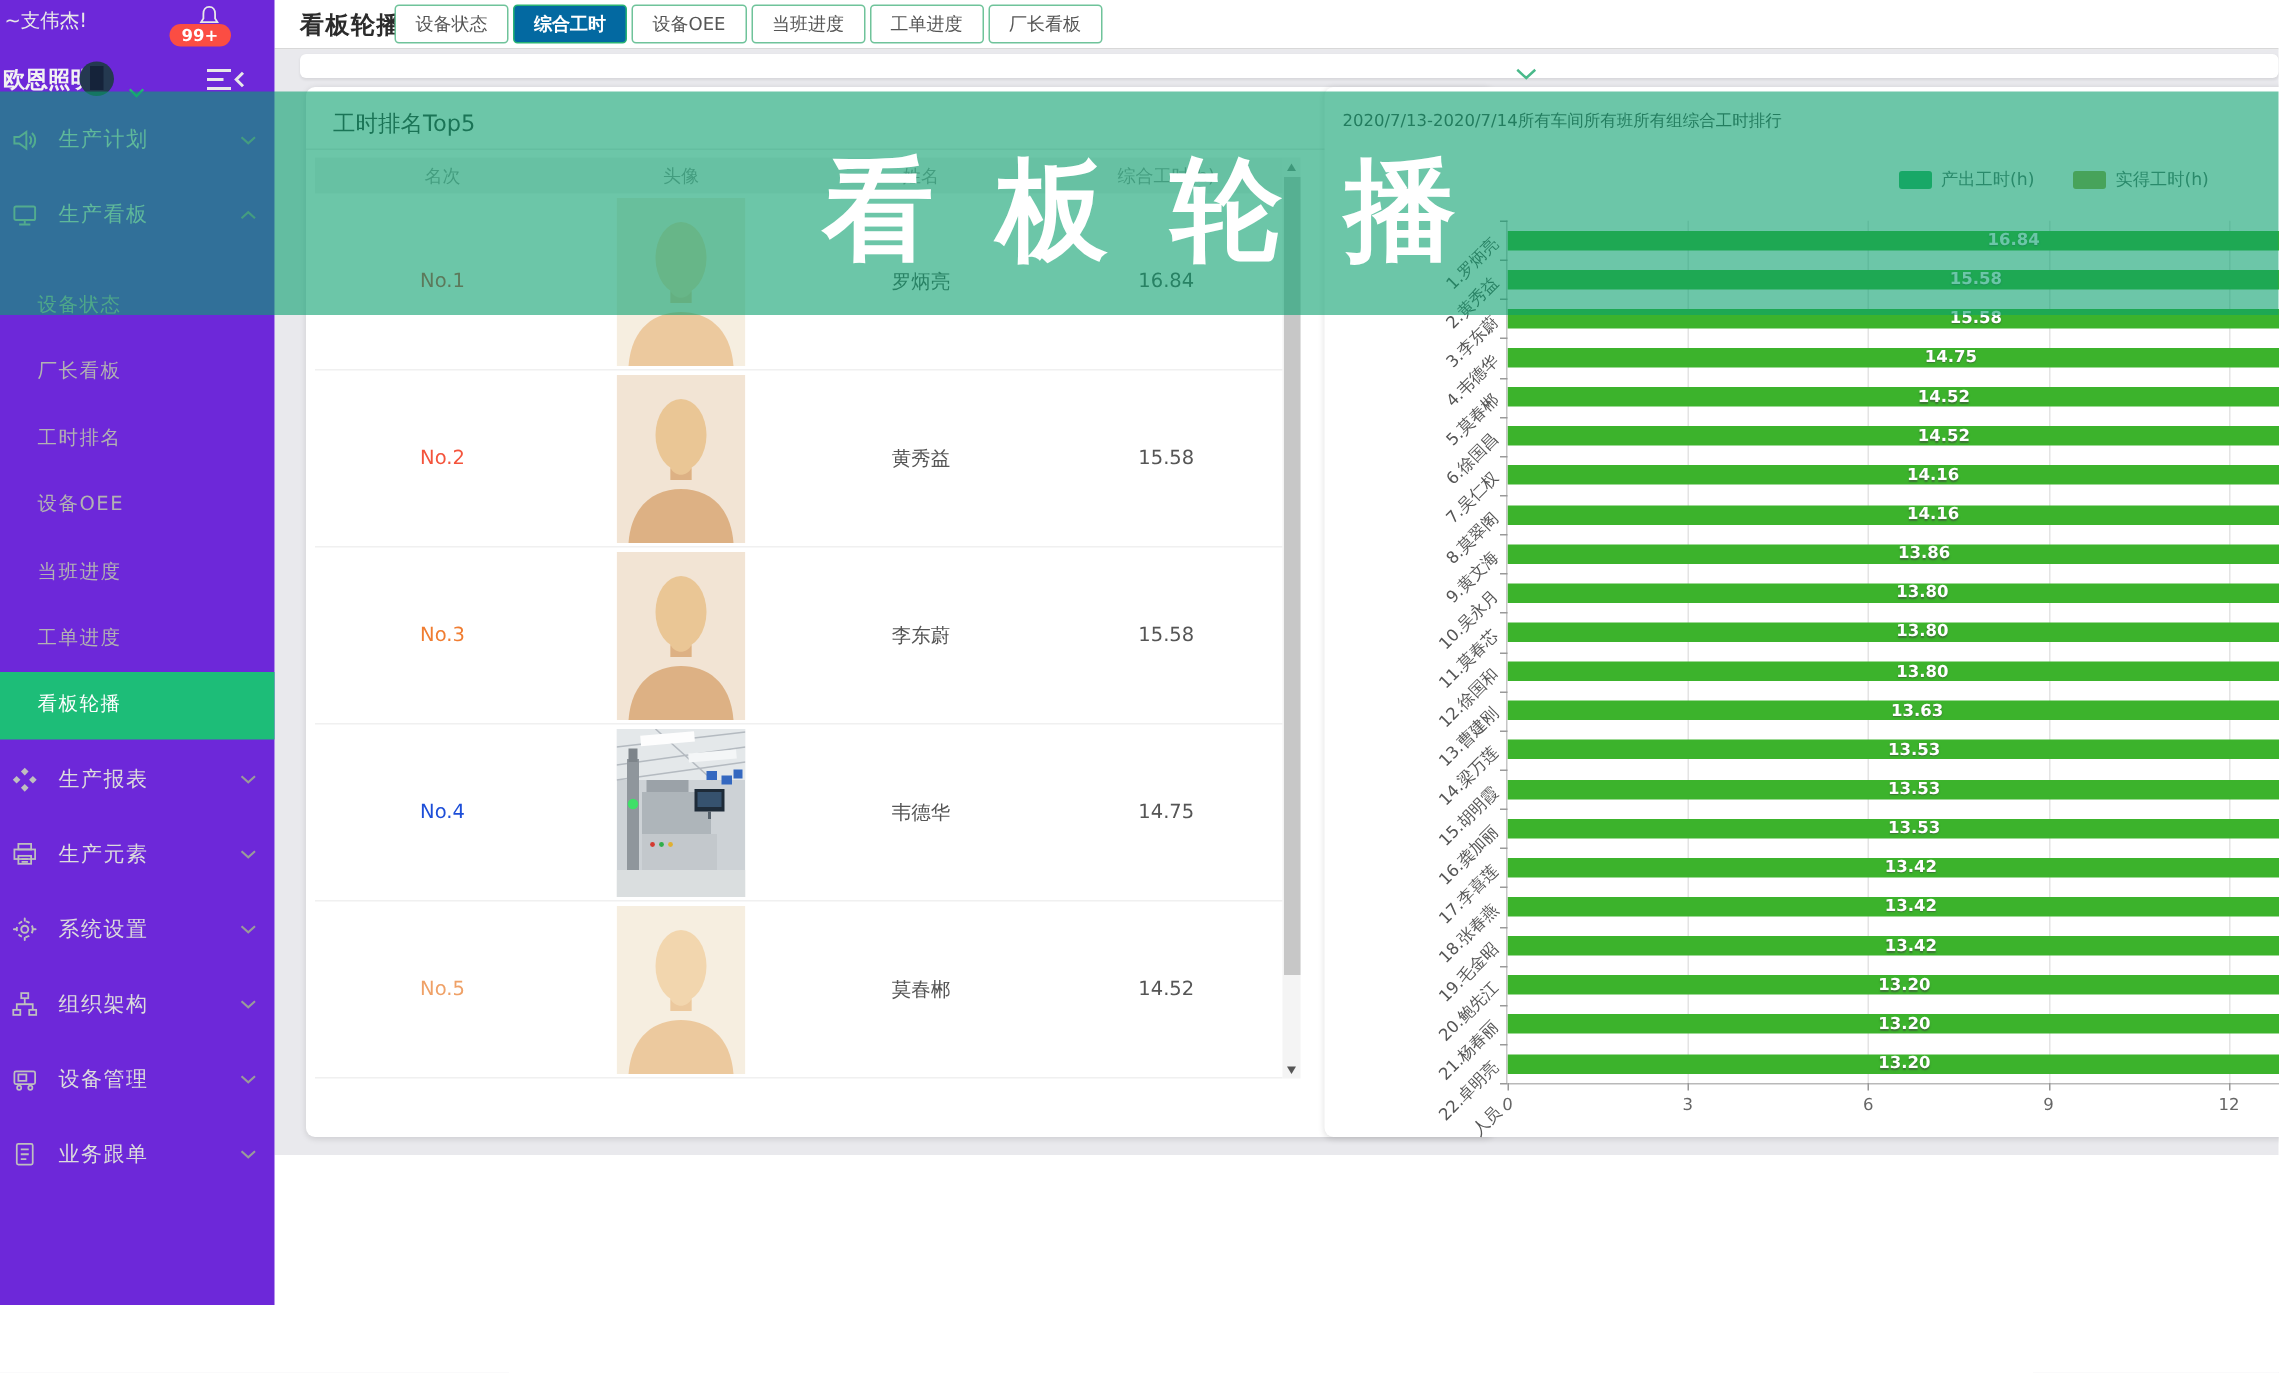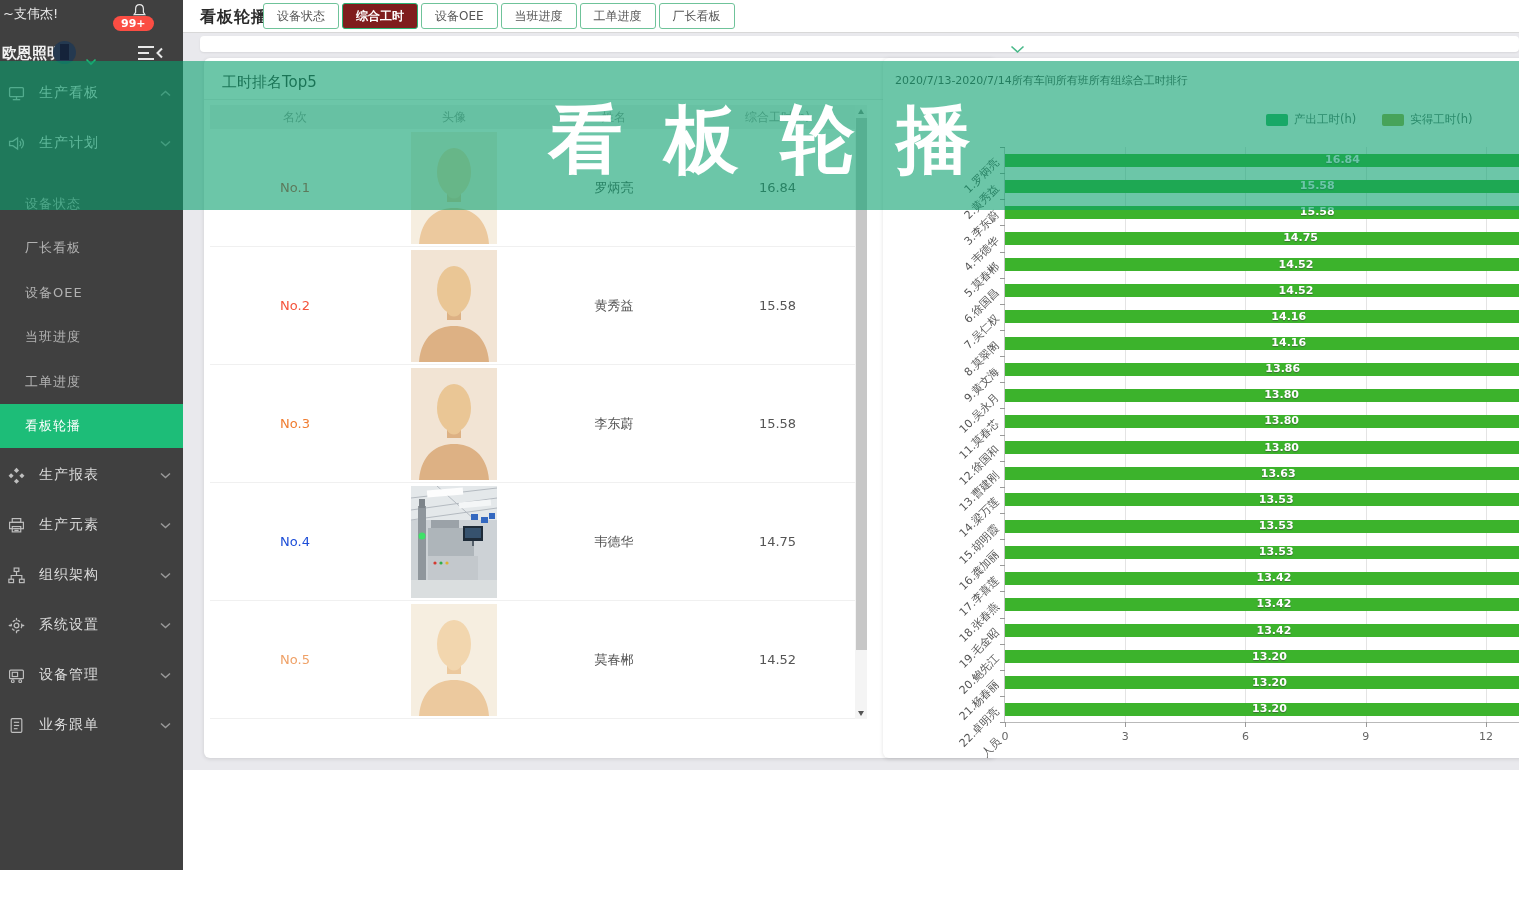--- a/index.html
+++ b/index.html
@@ -1,20 +1,20 @@
 <!DOCTYPE html>
 <html><head>
 <meta charset="utf-8">
 <style>
   * { margin:0; padding:0; box-sizing:border-box; }
   html,body { width:1519px; height:915px; overflow:hidden; background:#fff;
     font-family:"DejaVu Sans","Liberation Sans",sans-serif; }
 
   
-  .sidebar { position:absolute; left:0; top:0; width:183px; height:870px; background:#404040; z-index:5;padding-left:24px; }
+  .sidebar { position:absolute; left:0; top:0; width:183px; height:870px; background:#6d28d9; z-index:5;padding-left:24px; }
   .greeting { position:absolute; left:3px; top:5px; font-size:13px; color:#e8e8e8; white-space:nowrap; }
   .bell { position:absolute; left:132px; top:3px; }
   .badge { position:absolute; left:113px; top:16px; background:#fb4d43; color:#fff;
     font-size:11px; font-weight:bold; padding:1px 8px; border-radius:9px; }
   .company { position:absolute; left:2px; top:44px; font-size:15px; font-weight:bold; color:#f2f2f2; white-space:nowrap; }
   .avatar-circle { position:absolute; left:53px; top:41px; width:23px; height:23px; border-radius:50%;
     background:#243950; overflow:hidden; }
   .avatar-circle i { display:block; width:9px; height:16px; background:#15233a; margin:3px auto 0; }
   .company-chevron { position:absolute; left:85px; top:51px; }
   .collapse-icon { position:absolute; left:137px; top:44px; cursor:pointer; }
@@ -29,21 +29,21 @@
     color:#b2b2b2; letter-spacing:1px; cursor:pointer; }
   .sub-active { background:#1dbd78; color:#fff; }
 
   
   .topbar { position:absolute; left:183px; top:0; width:1336px; height:33px; background:#fff;
     border-bottom:1px solid #d8d8d8; }
   .page-title { position:absolute; left:17px; top:7px; font-size:16px; font-weight:bold; color:#2b2b2b; letter-spacing:1px;}
   .tab-bar { position:absolute; left:80px; top:3px; display:flex; gap:3px; }
   .tab { height:26px; line-height:24px; padding:0 13px; font-size:12px; color:#555; background:#fff;
     border:1px solid #6fc39a; border-radius:3px; cursor:pointer; white-space:nowrap; }
-  .tab-active { background:#7f1d1d; border-color:#29b474; color:#fff; font-weight:bold;text-align:right; }
+  .tab-active { background:#0369a1; border-color:#29b474; color:#fff; font-weight:bold;text-align:right; }
 
   
   .content-bg { position:absolute; left:183px; top:33px; width:1336px; height:737px; background:#e9e9ed; }
   .filter-strip { position:absolute; left:200px; top:36px; width:1319px; height:16px; background:#fff;
     border-radius:4px; box-shadow:0 1px 2px rgba(0,0,0,.08); }
   .filter-chevron { position:absolute; left:810px; top:3px; cursor:pointer; }
 
   .card { position:absolute; top:58px; height:700px; background:#fff; border-radius:6px;
     box-shadow:0 1px 4px rgba(0,0,0,.12); }
   .left-card { left:204px; width:792px; }
@@ -124,50 +124,51 @@
           <line x1="1" y1="9" x2="12" y2="9"></line>
           <line x1="1" y1="15" x2="17" y2="15"></line>
           <polyline points="25,4.5 20.5,9 25,13.5" fill="none"></polyline>
         </g>
       </svg>
   </span>
   <div class="sidebar-menu">
       <div class="menu-item">
         <div class="menu-icon">
           <svg width="17" height="17" viewBox="0 0 16 16">
+            <path d="M1.5 6 L4.5 6 L9 2.8 L9 13.2 L4.5 10 L1.5 10 Z" fill="none" stroke="#bfbfbf" stroke-width="1.2"></path>
+            <path d="M11 5.5 A3.5 3.5 0 0 1 11 10.5" fill="none" stroke="#bfbfbf" stroke-width="1.2"></path>
+            <path d="M12.5 3.5 A6 6 0 0 1 12.5 12.5" fill="none" stroke="#bfbfbf" stroke-width="1.2"></path>
+          </svg>
+        </div>
+        <div class="menu-label">生产计划</div>
+        <div class="menu-chevron">
+          <svg width="11" height="7" viewBox="0 0 11 7">
+            <polyline points="1,1.5 5.5,5.5 10,1.5" fill="none" stroke="#9a9a9a" stroke-width="1.4"></polyline>
+          </svg>
+        </div>
+      </div>
+      <div class="menu-item">
+        <div class="menu-icon">
+          <svg width="17" height="17" viewBox="0 0 16 16">
             <rect x="1.5" y="2.5" width="13" height="8.5" rx="1" fill="none" stroke="#bfbfbf" stroke-width="1.2"></rect>
             <line x1="8" y1="11" x2="8" y2="13.4" stroke="#bfbfbf" stroke-width="1.2"></line>
             <line x1="4.5" y1="13.8" x2="11.5" y2="13.8" stroke="#bfbfbf" stroke-width="1.2"></line>
           </svg>
         </div>
         <div class="menu-label">生产看板</div>
         <div class="menu-chevron">
           <svg width="11" height="7" viewBox="0 0 11 7">
             <polyline points="1,5.5 5.5,1.5 10,5.5" fill="none" stroke="#9a9a9a" stroke-width="1.4"></polyline>
           </svg>
         </div>
       </div>
-      <div class="menu-item">
-        <div class="menu-icon">
-          <svg width="17" height="17" viewBox="0 0 16 16">
-            <path d="M1.5 6 L4.5 6 L9 2.8 L9 13.2 L4.5 10 L1.5 10 Z" fill="none" stroke="#bfbfbf" stroke-width="1.2"></path>
-            <path d="M11 5.5 A3.5 3.5 0 0 1 11 10.5" fill="none" stroke="#bfbfbf" stroke-width="1.2"></path>
-            <path d="M12.5 3.5 A6 6 0 0 1 12.5 12.5" fill="none" stroke="#bfbfbf" stroke-width="1.2"></path>
-          </svg>
-        </div>
-        <div class="menu-label">生产计划</div>
-        <div class="menu-chevron">
-          <svg width="11" height="7" viewBox="0 0 11 7">
-            <polyline points="1,1.5 5.5,5.5 10,1.5" fill="none" stroke="#9a9a9a" stroke-width="1.4"></polyline>
-          </svg>
-        </div>
-      </div>
       <div class="submenu">
         <div class="sub-item">设备状态</div>
         <div class="sub-item">厂长看板</div>
+        <div class="sub-item">工时排名</div>
         <div class="sub-item">设备OEE</div>
         <div class="sub-item">当班进度</div>
         <div class="sub-item">工单进度</div>
         <div class="sub-item sub-active">看板轮播</div>
       </div>
       <div class="menu-item">
         <div class="menu-icon">
           <svg width="17" height="17" viewBox="0 0 16 16" fill="#bfbfbf">
             <path d="M8 0.8 l2.4 2.4 -2.4 2.4 -2.4 -2.4 z"></path>
             <path d="M2.9 5.9 l2.4 2.4 -2.4 2.4 -2.4 -2.4 z"></path>
@@ -194,43 +195,43 @@
         </div>
         <div class="menu-label">生产元素</div>
         <div class="menu-chevron">
           <svg width="11" height="7" viewBox="0 0 11 7">
             <polyline points="1,1.5 5.5,5.5 10,1.5" fill="none" stroke="#9a9a9a" stroke-width="1.4"></polyline>
           </svg>
         </div>
       </div>
       <div class="menu-item">
         <div class="menu-icon">
+          <svg width="17" height="17" viewBox="0 0 16 16" stroke="#bfbfbf" fill="none" stroke-width="1.2">
+            <circle cx="8" cy="8" r="2.2"></circle>
+            <circle cx="8" cy="8" r="5" stroke-dasharray="2.6 2.2"></circle>
+            <path d="M8 1.2 L8 2.6 M8 13.4 L8 14.8 M1.2 8 L2.6 8 M13.4 8 L14.8 8" stroke-linecap="round"></path>
+          </svg>
+        </div>
+        <div class="menu-label">系统设置</div>
+        <div class="menu-chevron">
+          <svg width="11" height="7" viewBox="0 0 11 7">
+            <polyline points="1,1.5 5.5,5.5 10,1.5" fill="none" stroke="#9a9a9a" stroke-width="1.4"></polyline>
+          </svg>
+        </div>
+      </div>
+      <div class="menu-item">
+        <div class="menu-icon">
           <svg width="17" height="17" viewBox="0 0 16 16" stroke="#bfbfbf" fill="none" stroke-width="1.1">
             <rect x="5.8" y="1" width="4.4" height="3.2"></rect>
             <rect x="0.8" y="11.5" width="4.4" height="3.2"></rect>
             <rect x="10.8" y="11.5" width="4.4" height="3.2"></rect>
             <path d="M8 4.2 L8 8 M3 11.5 L3 8 L13 8 L13 11.5"></path>
           </svg>
         </div>
         <div class="menu-label">组织架构</div>
-        <div class="menu-chevron">
-          <svg width="11" height="7" viewBox="0 0 11 7">
-            <polyline points="1,1.5 5.5,5.5 10,1.5" fill="none" stroke="#9a9a9a" stroke-width="1.4"></polyline>
-          </svg>
-        </div>
-      </div>
-      <div class="menu-item">
-        <div class="menu-icon">
-          <svg width="17" height="17" viewBox="0 0 16 16" stroke="#bfbfbf" fill="none" stroke-width="1.2">
-            <circle cx="8" cy="8" r="2.2"></circle>
-            <circle cx="8" cy="8" r="5" stroke-dasharray="2.6 2.2"></circle>
-            <path d="M8 1.2 L8 2.6 M8 13.4 L8 14.8 M1.2 8 L2.6 8 M13.4 8 L14.8 8" stroke-linecap="round"></path>
-          </svg>
-        </div>
-        <div class="menu-label">系统设置</div>
         <div class="menu-chevron">
           <svg width="11" height="7" viewBox="0 0 11 7">
             <polyline points="1,1.5 5.5,5.5 10,1.5" fill="none" stroke="#9a9a9a" stroke-width="1.4"></polyline>
           </svg>
         </div>
       </div>
       <div class="menu-item">
         <div class="menu-icon">
           <svg width="17" height="17" viewBox="0 0 16 16" stroke="#bfbfbf" fill="none" stroke-width="1.1">
             <rect x="1.5" y="3" width="13" height="8" rx="1"></rect>

